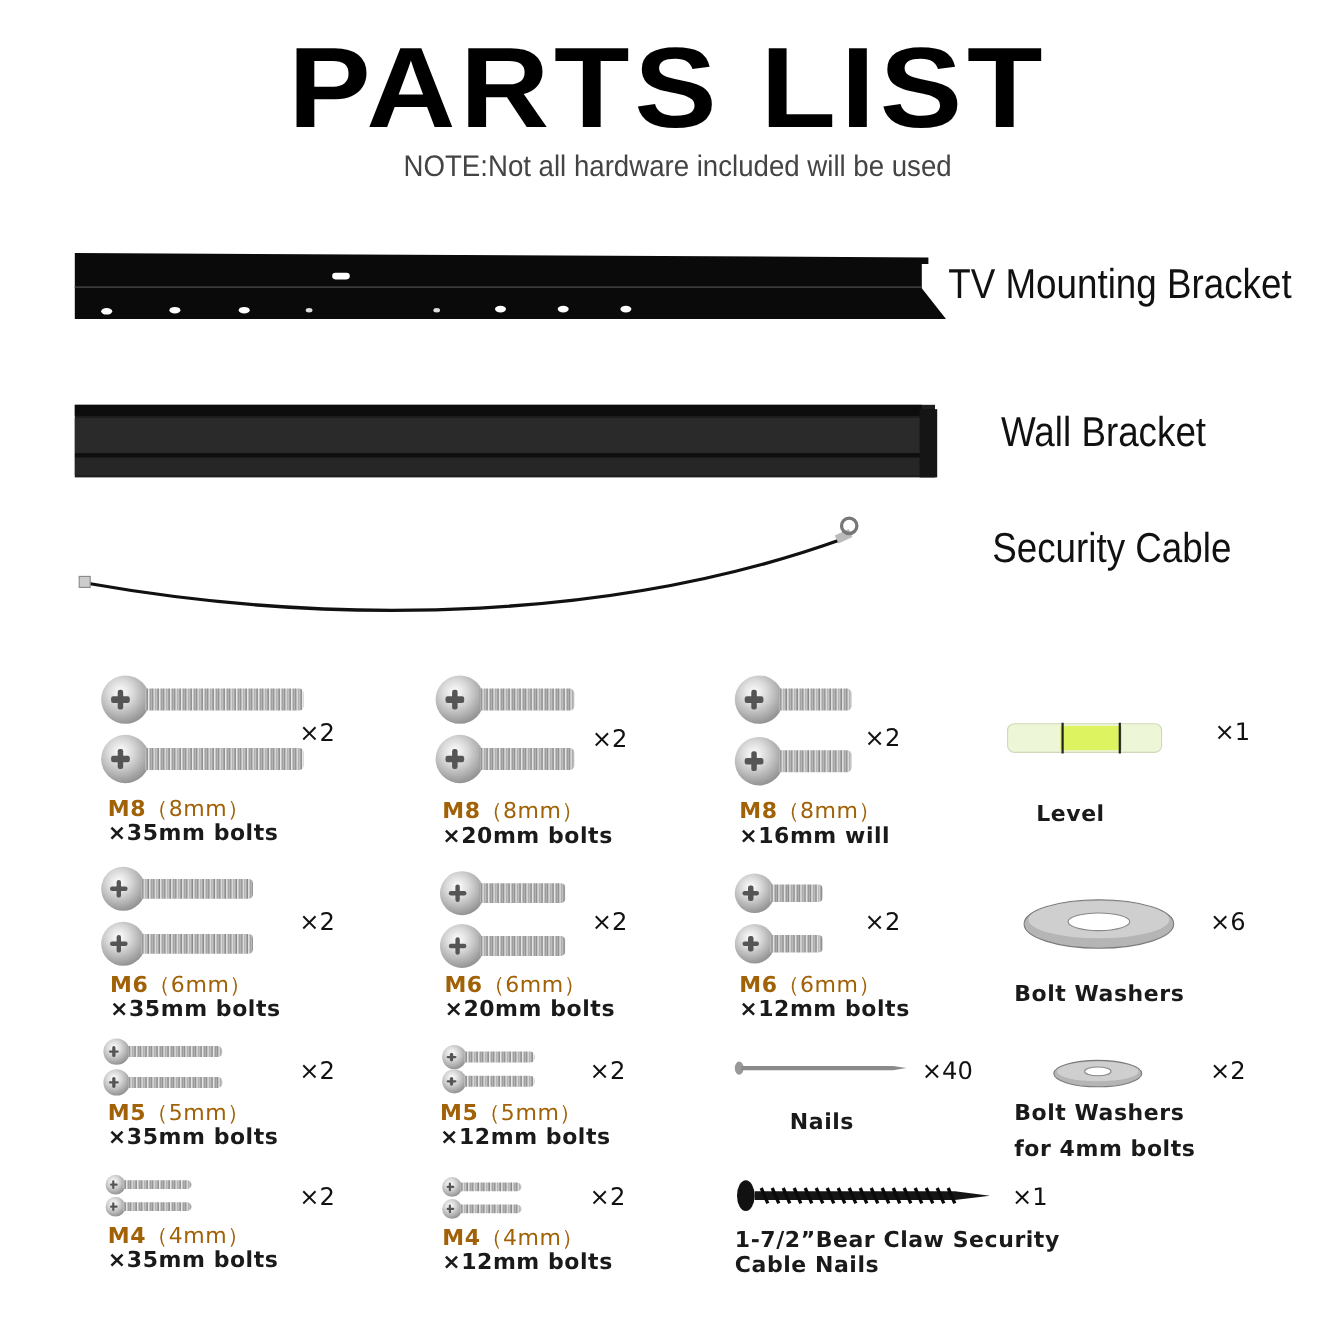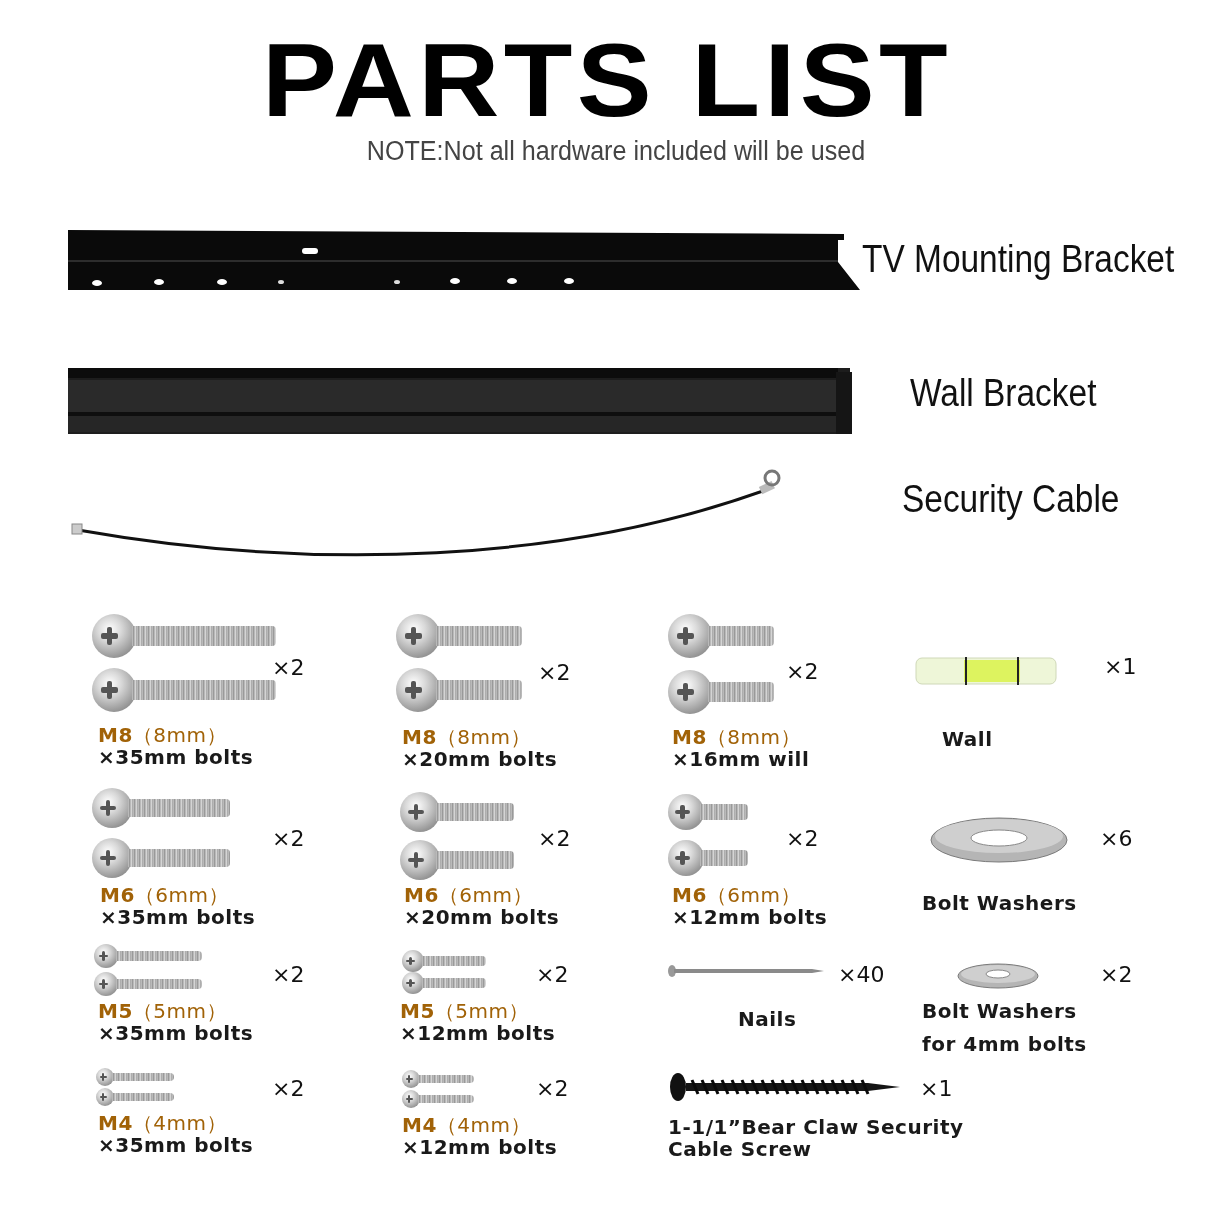--- a/index.html
+++ b/index.html
@@ -100,21 +100,21 @@
 </div>
 
 <div>
   <svg class="abs" style="left:914px;top:654px" width="144" height="34">
     <rect x="2" y="4" width="140" height="26" rx="6" fill="#eef6d8" stroke="#cfd8b8"></rect>
     <rect x="50" y="6" width="56" height="22" fill="#d9f24a" opacity="0.85"></rect>
     <line x1="52" y1="3" x2="52" y2="31" stroke="#222" stroke-width="2"></line>
     <line x1="104" y1="3" x2="104" y2="31" stroke="#222" stroke-width="2"></line>
   </svg>
   <div class="abs qty" style="left:1104px;top:654px">×1</div>
-  <div class="abs lbl2" style="left:942px;top:728px;font-weight:bold">Wall</div>
+  <div class="abs lbl2" style="left:942px;top:728px;font-weight:bold">Level</div>
 </div>
 
 <div>
   <div class="bolt" style="left:92px;top:788px">
       <div class="head" style="width:40px;height:40px"></div>
       <div class="shaft" style="left:36px;top:11px;width:102px;height:18px"></div>
     </div>
   <div class="bolt" style="left:92px;top:838px">
       <div class="head" style="width:40px;height:40px"></div>
       <div class="shaft" style="left:36px;top:11px;width:102px;height:18px"></div>
@@ -189,21 +189,21 @@
   <div class="abs lbl" style="left:400px;top:1000px"><span>M5</span><span class="sz">（5mm）</span></div>
   <div class="abs lbl2" style="left:400px;top:1022px">×12mm bolts</div>
 </div>
 
 <div>
   <svg class="abs" style="left:666px;top:964px" width="160" height="14">
     <ellipse cx="6" cy="7" rx="4" ry="6" fill="#999"></ellipse>
     <polygon points="8,5 146,5 158,7 146,9 8,9" fill="#8a8a8a"></polygon>
   </svg>
   <div class="abs qty" style="left:838px;top:962px">×40</div>
-  <div class="abs lbl2" style="left:738px;top:1008px">Nails</div>
+  <div class="abs lbl2" style="left:718px;top:1008px">Nails</div>
 </div>
 
 <div>
   <svg class="abs" style="left:956px;top:962px" width="84" height="28">
     <ellipse cx="42" cy="14" rx="40" ry="12" fill="#b5b5b5" stroke="#7a7a7a"></ellipse>
     <ellipse cx="42" cy="12" rx="37" ry="9" fill="#cfcfcf"></ellipse>
     <ellipse cx="42" cy="12" rx="12" ry="4" fill="#fff" stroke="#888"></ellipse>
   </svg>
   <div class="abs qty" style="left:1100px;top:962px">×2</div>
   <div class="abs lbl2" style="left:922px;top:1000px">Bolt Washers</div>
@@ -238,15 +238,15 @@
   <div class="abs lbl2" style="left:402px;top:1136px">×12mm bolts</div>
 </div>
 
 <div>
   <svg class="abs" style="left:668px;top:1072px" width="236" height="30">
     <ellipse cx="10" cy="15" rx="8" ry="14" fill="#111"></ellipse>
     <path d="M18,11 L200,11 L232,15 L200,19 L18,19 Z" fill="#151515"></path>
     <path d="M24,8 L30,22 M34,8 L40,22 M44,8 L50,22 M54,8 L60,22 M64,8 L70,22 M74,8 L80,22 M84,8 L90,22 M94,8 L100,22 M104,8 L110,22 M114,8 L120,22 M124,8 L130,22 M134,8 L140,22 M144,8 L150,22 M154,8 L160,22 M164,8 L170,22 M174,8 L180,22 M184,8 L190,22 M194,8 L200,22" stroke="#0a0a0a" stroke-width="3"></path>
   </svg>
   <div class="abs qty" style="left:920px;top:1076px">×1</div>
-  <div class="abs lbl2" style="left:668px;top:1116px">1-1/1”Bear Claw Security</div>
-  <div class="abs lbl2" style="left:668px;top:1138px">Cable Screw</div>
+  <div class="abs lbl2" style="left:668px;top:1116px">1-7/2”Bear Claw Security</div>
+  <div class="abs lbl2" style="left:668px;top:1138px">Cable Nails</div>
 </div>
 
 </body></html>

